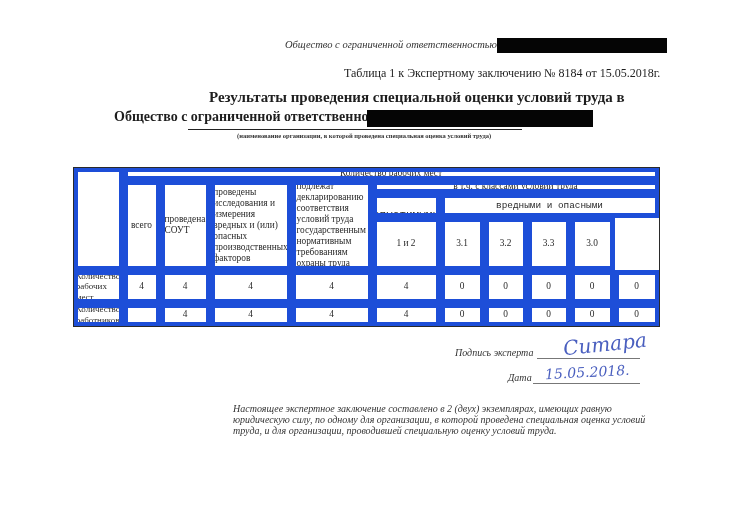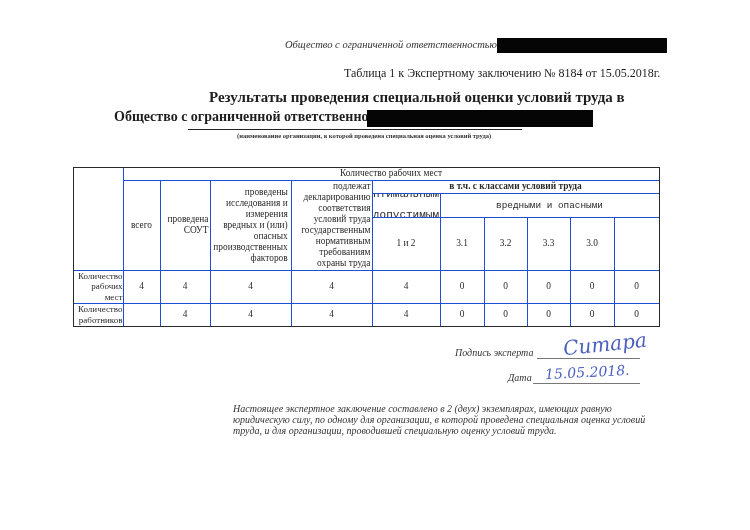--- a/index.html
+++ b/index.html
@@ -11,22 +11,22 @@
   .redact { position: absolute; background: #050505; }
   .company-top { left: 285px; top: 39px; font-size: 10.5px; font-style: italic; color: #333; white-space: nowrap; }
   .table-caption { left: 344px; top: 66px; font-size: 12px; font-weight: normal; white-space: nowrap; }
   .results-title { left: 209px; top: 89px; font-size: 15px; font-weight: bold; white-space: nowrap; }
   .org-name { left: 114px; top: 109px; font-size: 14px; font-weight: bold; white-space: nowrap; }
   .org-underline { left: 188px; top: 129px; width: 334px; height: 0; border-top: 1.5px solid #222; }
   .org-caption { left: 237px; top: 132px; font-size: 6.5px; font-weight: bold; color: #333; white-space: nowrap; }
 
   .tbl { position: absolute; left: 73px; top: 167px; width: 587px; height: 160px; }
   .cell {
-    position: absolute; box-sizing: border-box; border: 1px solid #1d4ed8;
-    display: flex; align-items: center; justify-content: center; text-align: right;
+    position: absolute; box-sizing: border-box; border: 5px solid #1d4ed8;
+    display: flex; align-items: center; justify-content: center; text-align: left;
     font-size: 9.4px; line-height: 11px; color: #2a2a2a; overflow: hidden;
     margin-left: -0.5px; margin-top: -0.5px;
   }
   .outer { position: absolute; box-sizing: border-box; border: 1.5px solid #2a2a2a; left: 0; top: 0; width: 587px; height: 160px; pointer-events: none; }
 
   .sign-label { font-size: 10px; font-style: italic; color: #333; white-space: nowrap; }
   .sign-line { position: absolute; height: 0; border-top: 1px solid #777; }
   .handwrite { position: absolute; font-family: "DejaVu Serif", serif; font-style: italic; color: #4a5fbf; white-space: nowrap; }
   .note { left: 233px; top: 403px; width: 430px; font-size: 10px; line-height: 11px; font-style: italic; color: #333; }
 </style>
@@ -51,21 +51,21 @@
   <div class="cell" style="left:50px; top:0; width:537px; height:14px;">Количество рабочих мест</div>
 
   <div class="cell" style="left:50px; top:13px; width:38px; height:91px;">всего</div>
 
   <div class="cell" style="left:87px; top:13px; width:51px; height:91px; padding:0 1px;">проведена СОУТ</div>
 
   <div class="cell" style="left:137px; top:13px; width:82px; height:91px; padding:0 18px;">проведены исследования и измерения вредных и (или) опасных производственных факторов</div>
 
   <div class="cell" style="left:218px; top:13px; width:82px; height:91px; padding:0 1px;">подлежат декларированию соответствия условий труда государственным нормативным требованиям охраны труда</div>
 
-  <div class="cell" style="left:299px; top:13px; width:288px; height:14px;font-weight:bold;">в т.ч. с классами условий труда</div>
+  <div class="cell" style="left:299px; top:13px; width:288px; height:14px;">в т.ч. с классами условий труда</div>
 
   <div class="cell" style="left:299px; top:26px; width:69px; height:25px; font-size:11px; line-height:10.5px;font-family:Liberation Mono, monospace;">оптимальными и допустимыми</div>
 
   <div class="cell" style="left:367px; top:26px; width:220px; height:25px;font-family:Liberation Mono, monospace;">вредными и опасными</div>
 
   <div class="cell" style="left:299px; top:50px; width:69px; height:54px;">1 и 2</div>
   <div class="cell" style="left:367px; top:50px; width:45px; height:54px;">3.1</div>
   <div class="cell" style="left:411px; top:50px; width:44px; height:54px;">3.2</div>
   <div class="cell" style="left:454px; top:50px; width:44px; height:54px;">3.3</div>
   <div class="cell" style="left:497px; top:50px; width:45px; height:54px;">3.0</div>

